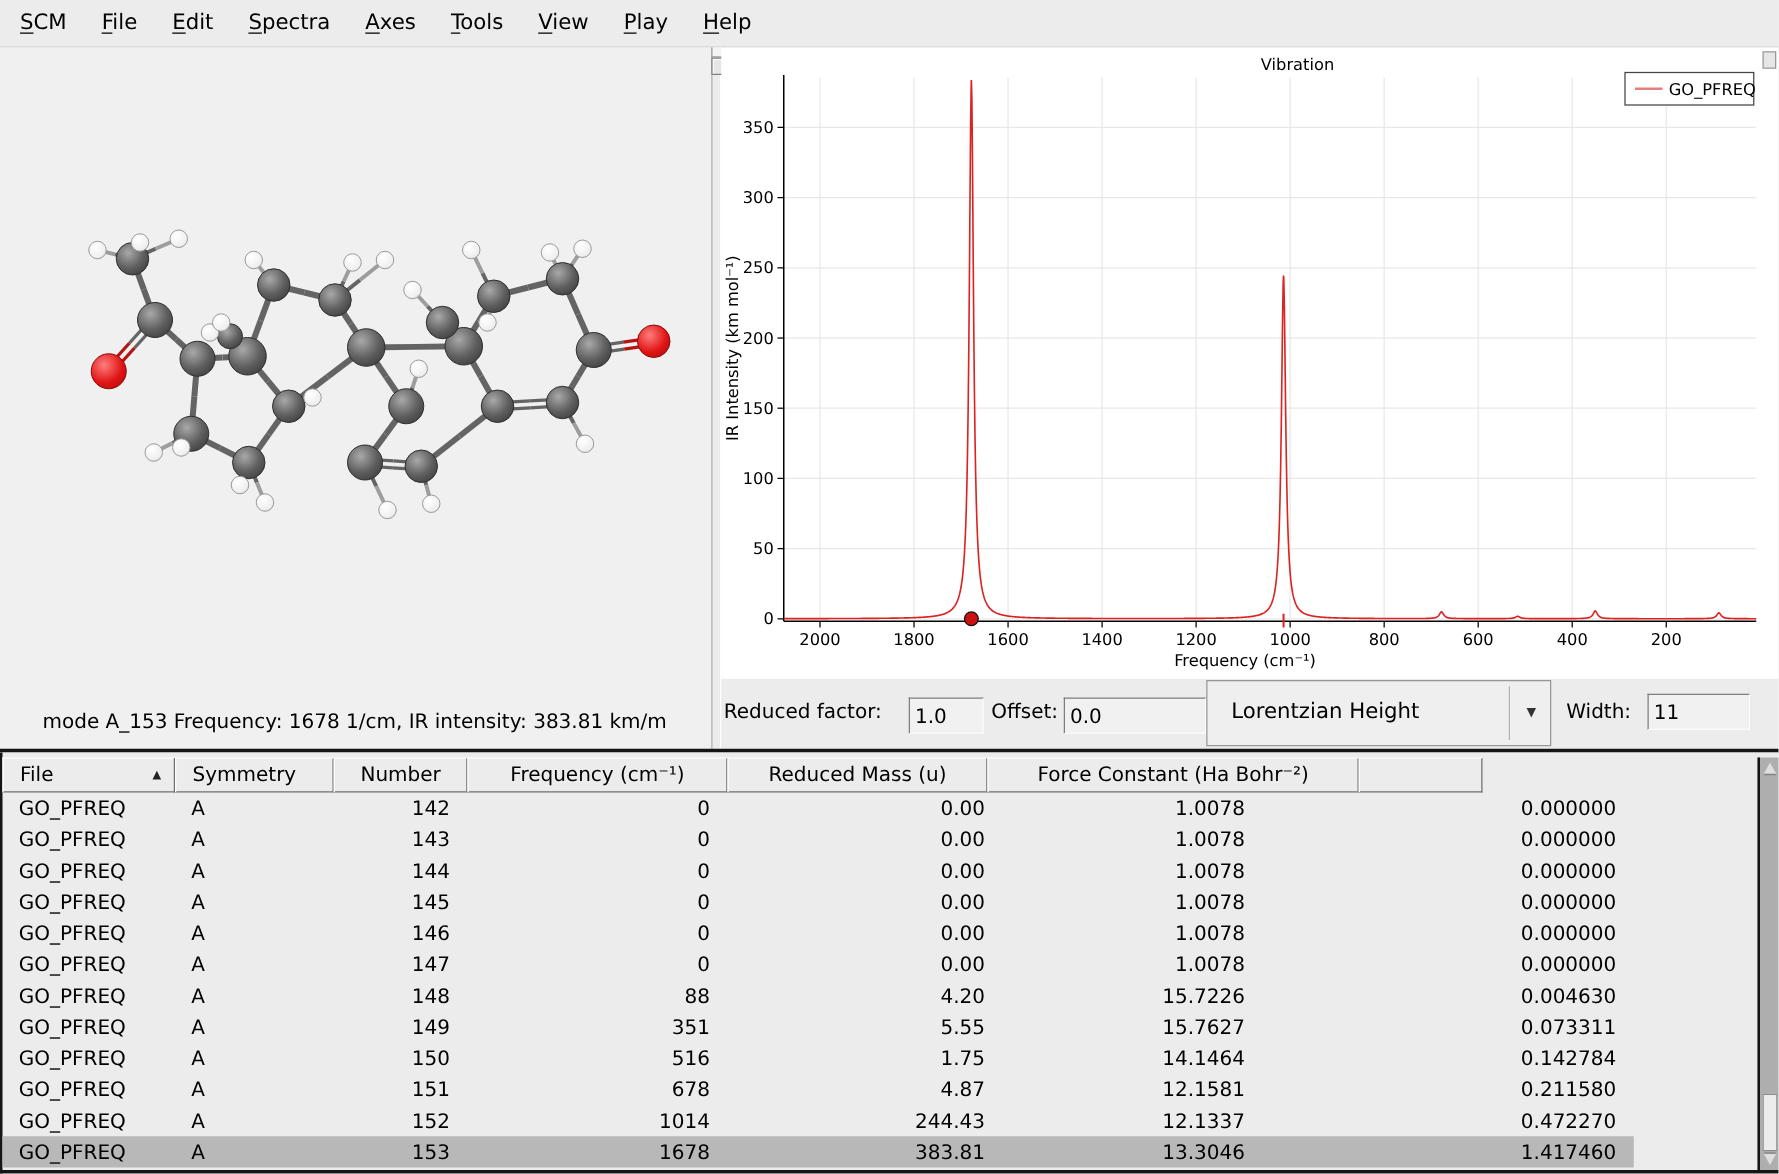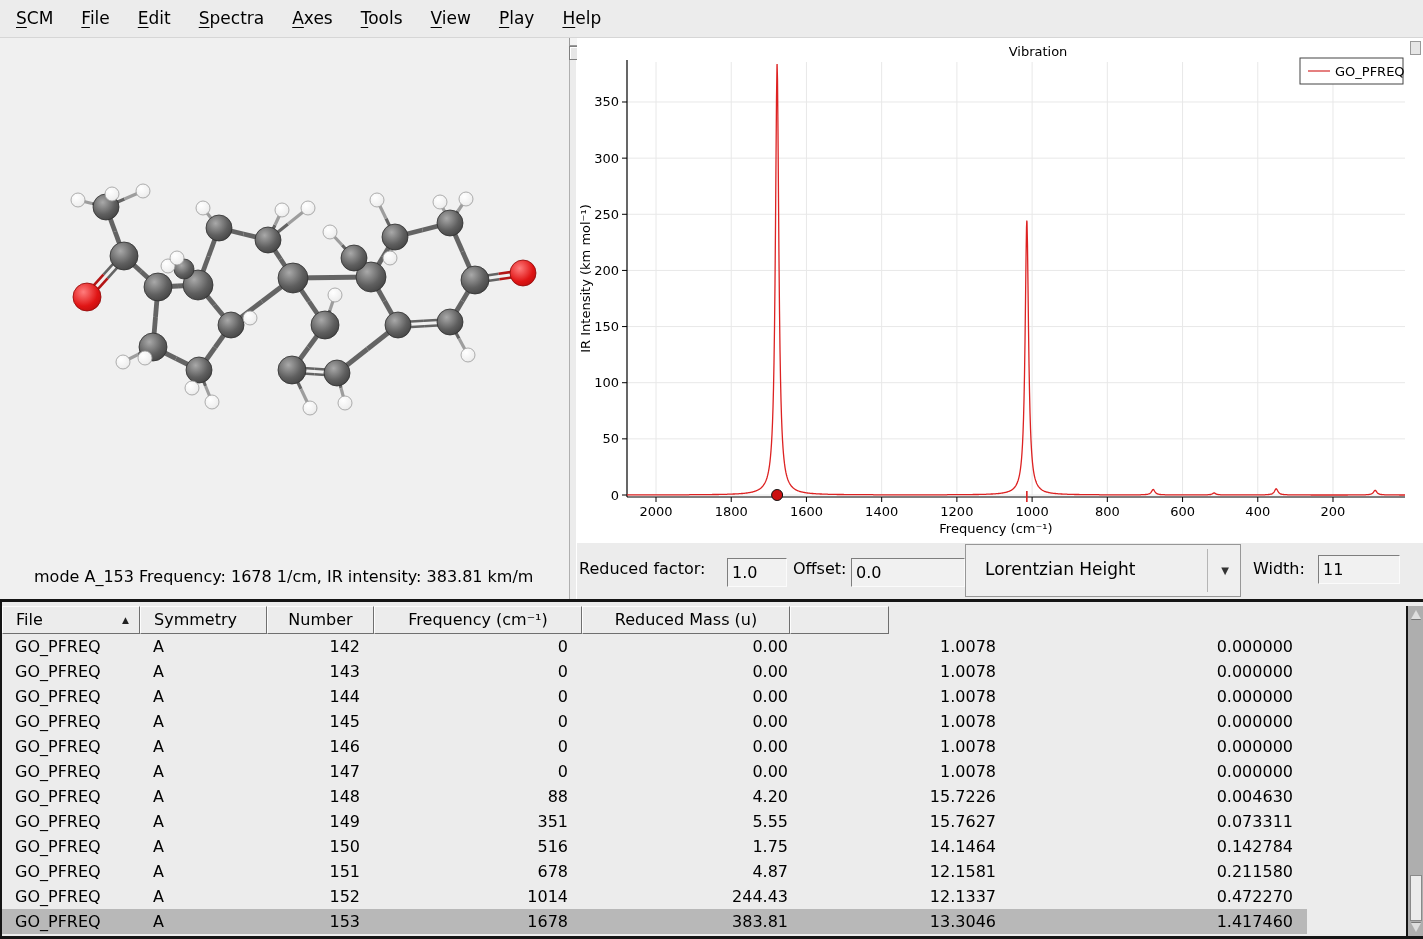--- a/index.html
+++ b/index.html
@@ -348,20 +348,21 @@
 
   <div class="hsash"></div>
 
   <div class="table">
     <div class="thead" id="thead">
         <div class="hcell left" style="width: 138px;">File<span class="sort">▲</span></div>
         <div class="hcell left" style="width: 127px;">Symmetry</div>
         <div class="hcell" style="width: 107px;">Number</div>
         <div class="hcell" style="width: 208px;">Frequency (cm⁻¹)</div>
         <div class="hcell" style="width: 208px;">Reduced Mass (u)</div>
+        <div class="hcell" style="width: 297px;">Force Constant (Ha Bohr⁻²)</div>
         <div class="hcell" style="width: 99px;"></div>
       </div>
     <div class="tbody" id="tbody">
         <div class="trow">
           <div class="tcell left" style="width: 138px;">GO_PFREQ</div>
           <div class="tcell left" style="width: 127px;">A</div>
           <div class="tcell right" style="width: 107px;">142</div>
           <div class="tcell right" style="width: 208px;">0</div>
           <div class="tcell right" style="width: 220px;">0.00</div>
           <div class="tcell right" style="width: 208px;">1.0078</div>

